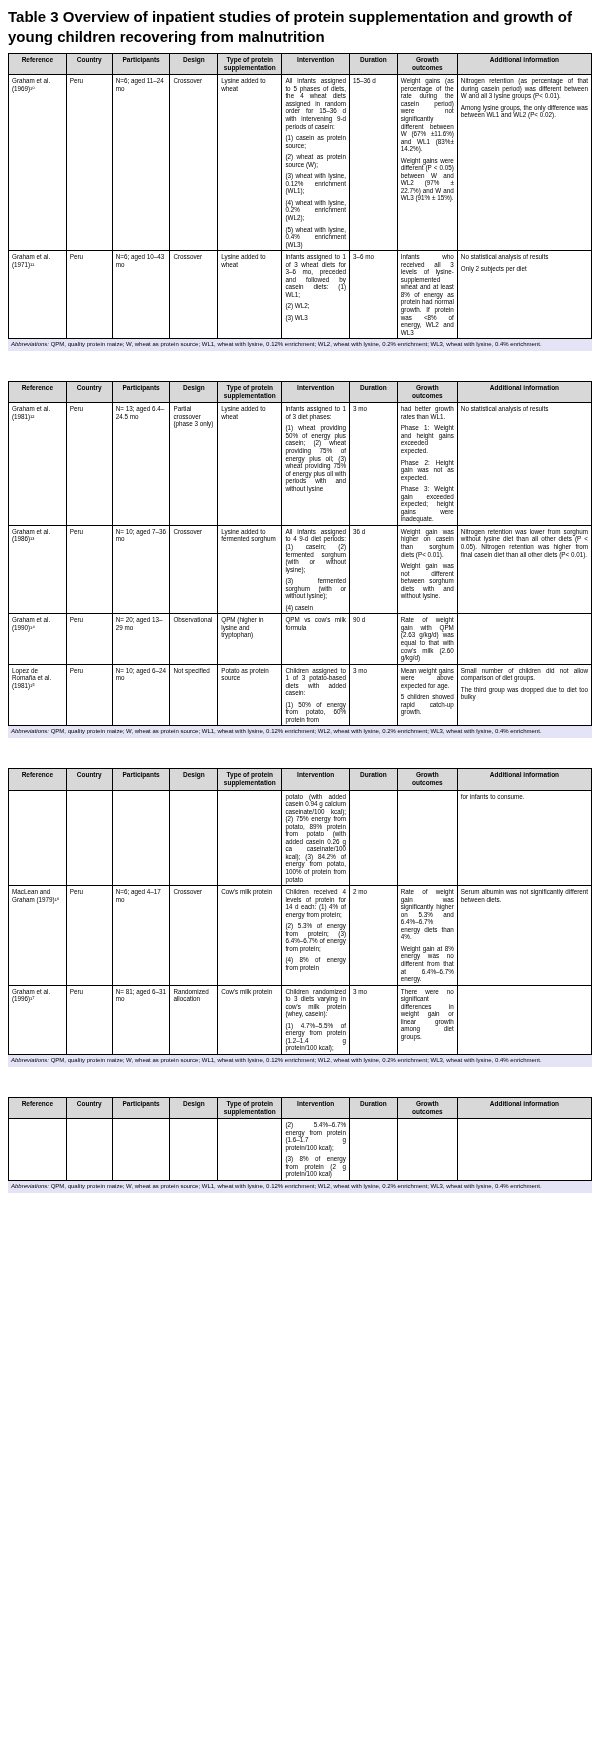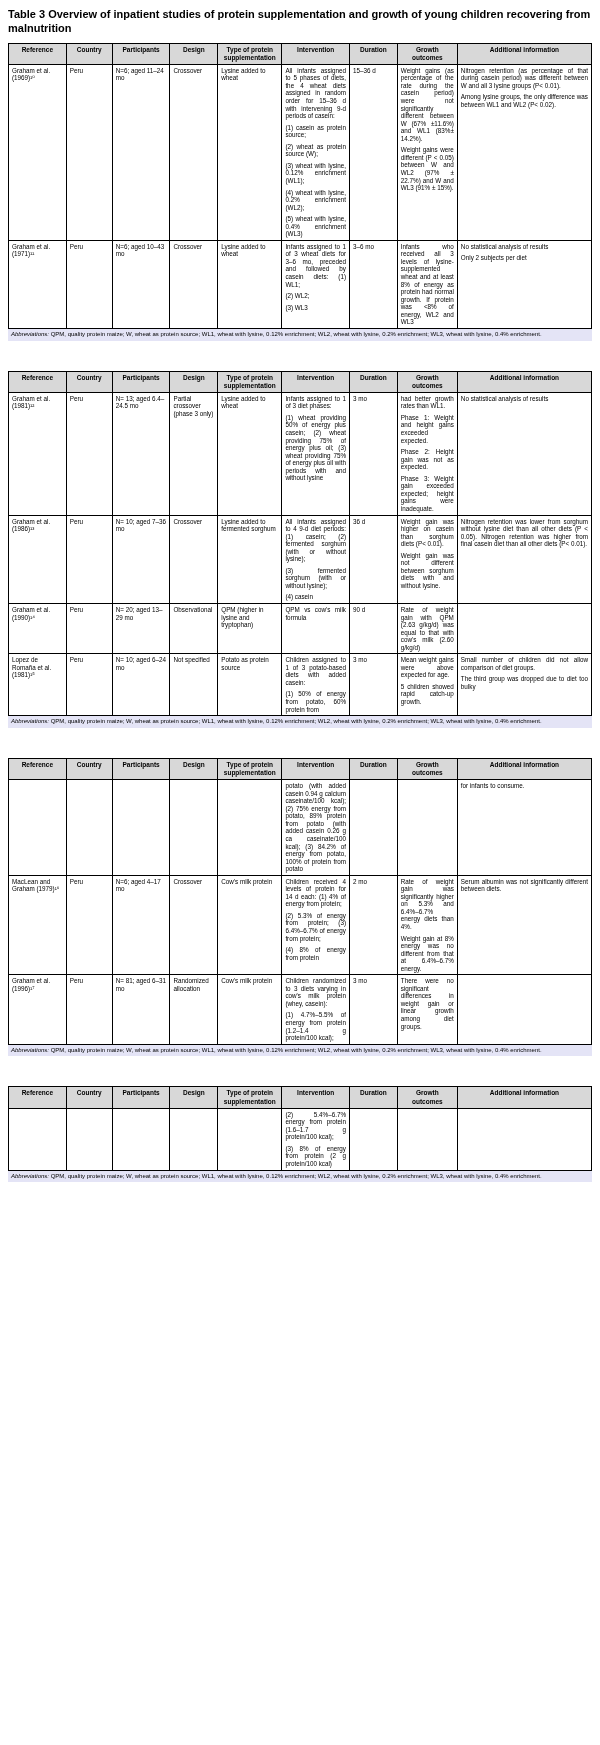--- a/index.html
+++ b/index.html
@@ -6,21 +6,21 @@
   html, body { margin: 0; padding: 0; background: #ffffff; }
   body {
     width: 600px;
     min-height: 1745px;
     font-family: "Liberation Sans", "DejaVu Sans", sans-serif;
     color: #000;
   }
   .page { padding: 5px 8px 10px 8px; }
   .title {
     font-weight: bold;
-    font-size: 11px;
+    font-size: 15px;
     line-height: 1.3;
     margin: 2px 0 7px 0;
   }
   .section { margin-bottom: 30px; }
   table {
     border-collapse: collapse;
     width: 100%;
     table-layout: fixed;
   }
   th, td {

